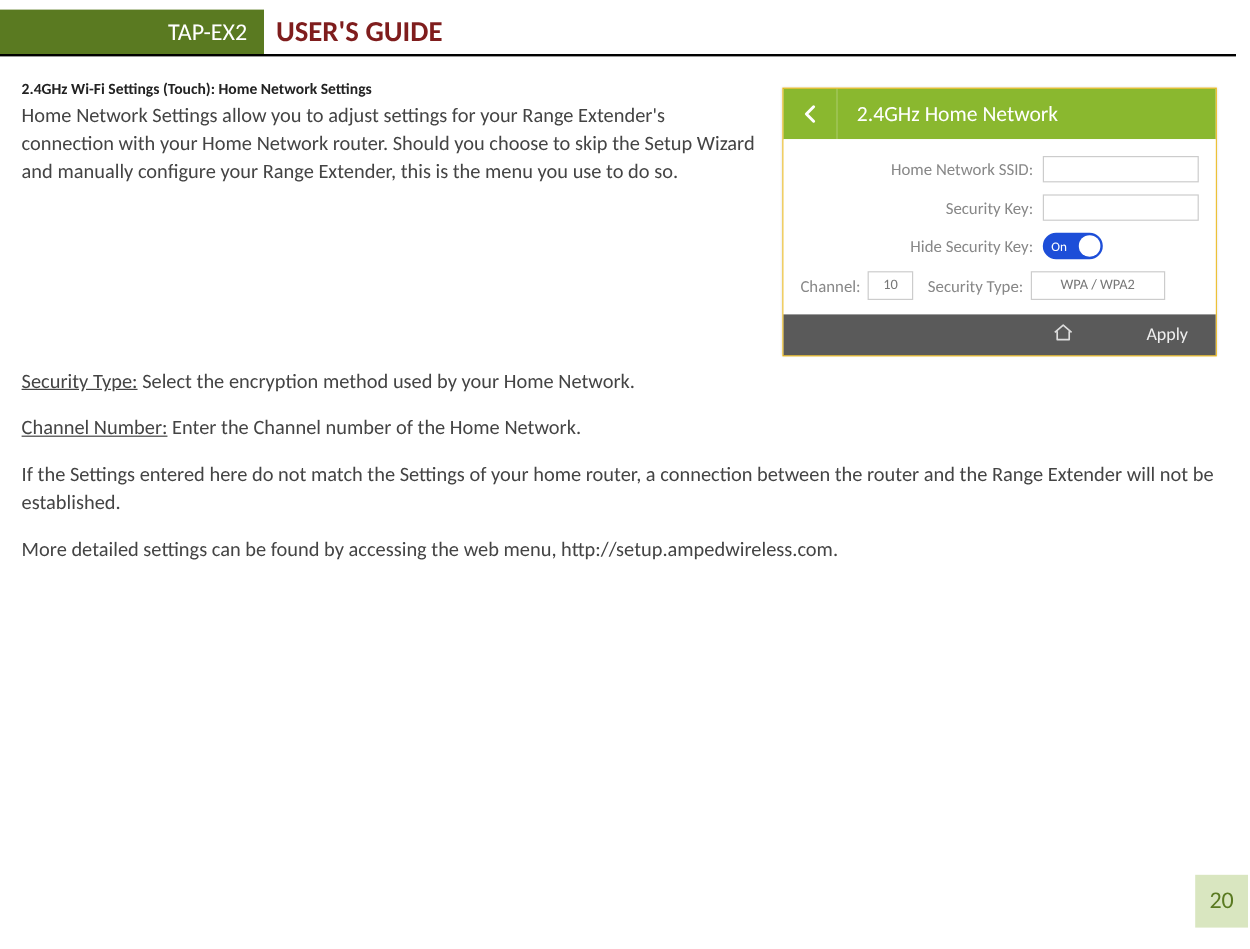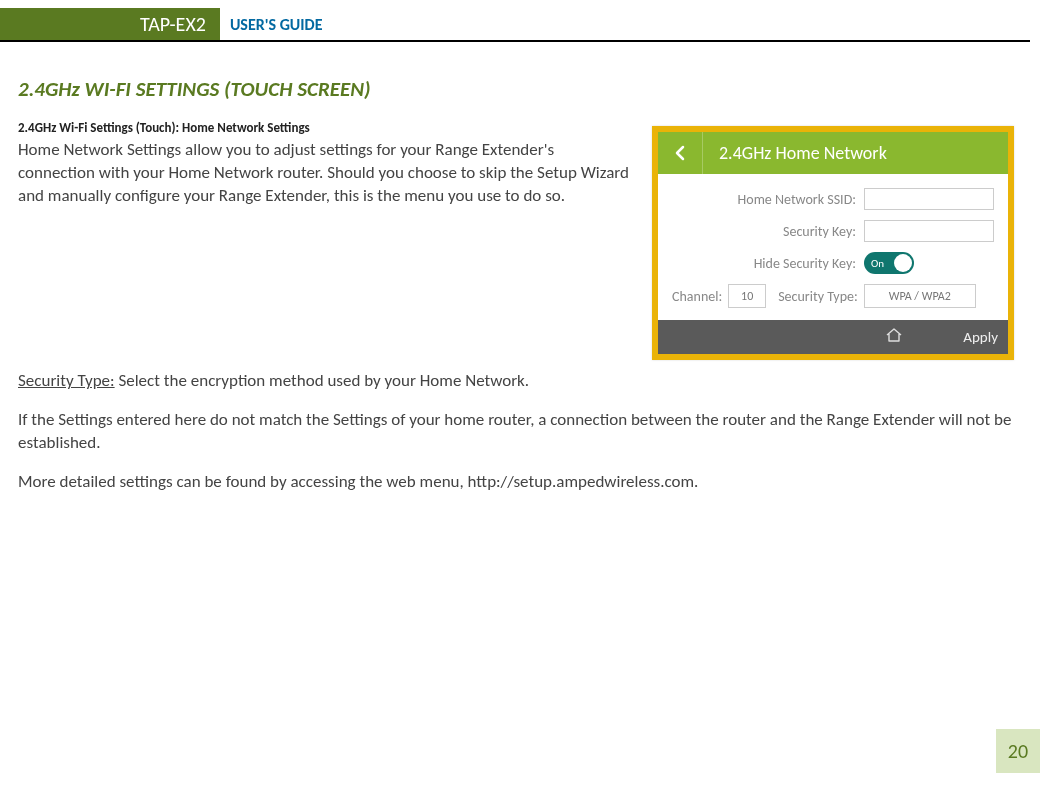--- a/index.html
+++ b/index.html
@@ -27,23 +27,23 @@
     background: #5a7a21;
     color: #fff;
     font-weight: normal;
     font-size: 20px;
     padding: 4px 14px 4px 10px;
     display: flex;
     align-items: center;
   }
   .header-title {
     font-weight: bold;
-    font-size: 16px;
+    font-size: 24px;
     padding: 4px 0 4px 10px;
-    color: #0369a1;
+    color: #7f1d1d;
     display: flex;
     align-items: center;
   }
   .content {
     padding: 20px 28px 0 18px;
   }
   .section-title {
     color: #5a7a21;
     font-style: italic;
     font-weight: bold;
@@ -60,21 +60,21 @@
     font-size: 17px;
     color: #444;
     margin: 0 0 16px 0;
     line-height: 1.35;
   }
   .ul { text-decoration: underline; }
   .figure-block {
     float: right;
     width: 362px;
     margin: 6px 0 10px 18px;
-    border: 6px solid #eab308;
+    border: 1px solid #eab308;
     box-shadow: 0 0 2px rgba(0,0,0,0.15);
     background: #fff;
     box-sizing: border-box;
   }
   .fig-header {
     background: #8ab82f;
     color: #fff;
     height: 42px;
     display: flex;
     align-items: center;
@@ -146,21 +146,21 @@
     display: flex;
     align-items: center;
     justify-content: center;
     font-size: 12px;
     color: #777;
   }
   .toggle {
     width: 50px;
     height: 22px;
     border-radius: 11px;
-    background: #0f766e;
+    background: #1d4ed8;
     position: relative;
     display: flex;
     align-items: center;
   }
   .toggle-knob {
     width: 18px;
     height: 18px;
     border-radius: 50%;
     background: #fff;
     position: absolute;
@@ -171,21 +171,21 @@
     color: #fff;
     font-size: 11px;
     margin-left: 7px;
   }
   .fig-footer {
     background: #5a5a5a;
     height: 34px;
     display: flex;
     align-items: center;
     justify-content: flex-end;
-    padding: 0 10px;
+    padding: 0 23px;
     color: #eee;
     font-size: 15px;
   }
   .home-icon { margin-right: 60px; }
   .page-num-box {
     position: absolute;
     right: 2px;
     bottom: 18px;
     width: 44px;
     height: 44px;
@@ -202,21 +202,20 @@
 <body>
 
 <div class="header">
   <div class="header-spacer"></div>
   <div class="header-tab">TAP-EX2</div>
   <div class="header-title">USER'S GUIDE</div>
 </div>
 
 <div class="content">
 
-  <div class="section-title">2.4GHz WI-FI SETTINGS (TOUCH SCREEN)</div>
 
   <div class="figure-block">
     <div class="fig-header">
       <div class="back-btn">
         <svg width="16" height="16" viewBox="0 0 16 16">
           <path d="M11 2 L5 8 L11 14" stroke="#fff" stroke-width="2.5" fill="none" stroke-linecap="round" stroke-linejoin="round"></path>
         </svg>
       </div>
       <div class="fig-title">2.4GHz Home Network</div>
     </div>
@@ -259,19 +258,22 @@
   <p class="body-text">Home Network Settings allow you to adjust settings for your Range Extender's connection with your Home Network router. Should you choose to skip the Setup Wizard and manually configure your Range Extender, this is the menu you use to do so.</p>
 
 
 
   <div class="clear"></div>
 
   <p class="body-text">
     <span class="ul">Security Type:</span><span> Select the encryption method used by your Home Network.</span>
   </p>
 
+  <p class="body-text">
+    <span class="ul">Channel Number:</span><span> Enter the Channel number of the Home Network.</span>
+  </p>
 
   <p class="body-text">If the Settings entered here do not match the Settings of your home router, a connection between the router and the Range Extender will not be established.</p>
   <p class="body-text">More detailed settings can be found by accessing the web menu, http://setup.ampedwireless.com.</p>
 
 </div>
 
 <div class="page-num-box">20</div>
 
 </body></html>

